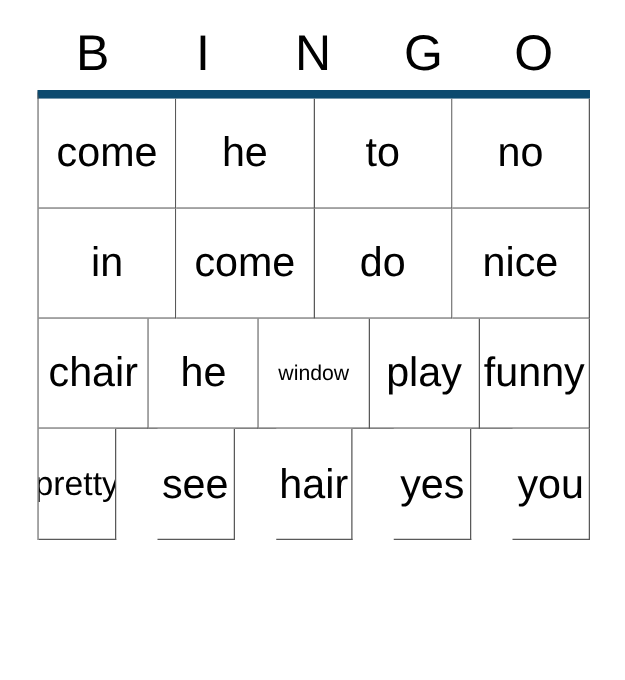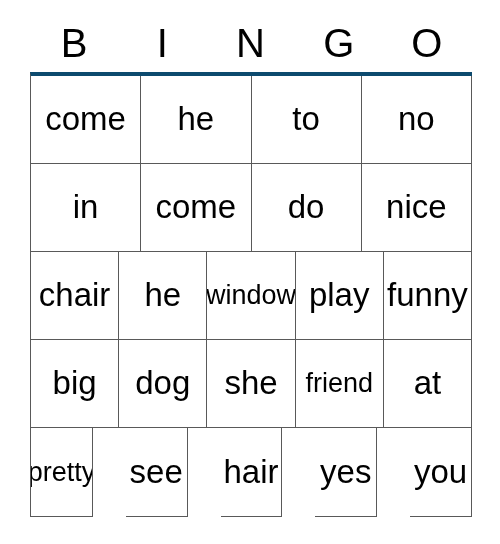--- a/index.html
+++ b/index.html
@@ -37,21 +37,21 @@
     font-weight: 400;
     line-height: 1;
     letter-spacing: 0px;
     color: #000000;
     user-select: none;
   }
 
   
   #grid {
     width: 441px;
-    border-top: 4px solid #0c4a6e;
+    border-top: 7px solid #0c4a6e;
     border-left: 1px solid #595959;
     box-sizing: content-box;
   }
   .grid-row {
     display: flex;
     width: 441px;
     height: 88px;
   }
   .grid-row:last-child {
     height: 89px;
@@ -71,21 +71,21 @@
   }
   .cell-text {
     font-size: 33px;
     line-height: 1.05;
     white-space: nowrap;
     color: #000000;
     user-select: none;
   }
   
   .cell-text.size-md { font-size: 27px; }
-  .cell-text.size-sm { font-size: 27px; }
+  .cell-text.size-sm { font-size: 17px; }
 </style>
 </head>
 <body>
 
 <div id="card">
 
   <div id="header-row">
     <div class="header-cell">B</div>
     <div class="header-cell">I</div>
     <div class="header-cell">N</div>
@@ -136,37 +136,20 @@
           <span class="cell-text size-sm">window</span>
         </div>
       <div class="cell">
           <span class="cell-text">play</span>
         </div>
       <div class="cell">
           <span class="cell-text">funny</span>
         </div>
     </div>
 
-    <div class="grid-row">
-      <div class="cell">
-          <span class="cell-text">big</span>
-        </div>
-      <div class="cell">
-          <span class="cell-text">dog</span>
-        </div>
-      <div class="cell">
-          <span class="cell-text">she</span>
-        </div>
-      <div class="cell">
-          <span class="cell-text size-md">friend</span>
-        </div>
-      <div class="cell">
-          <span class="cell-text">at</span>
-        </div>
-    </div>
 
     <div class="grid-row">
       <div class="cell">
           <span class="cell-text size-md">pretty</span>
         </div>
       <div class="cell">
           <span class="cell-text">see</span>
         </div>
       <div class="cell">
           <span class="cell-text">hair</span>

